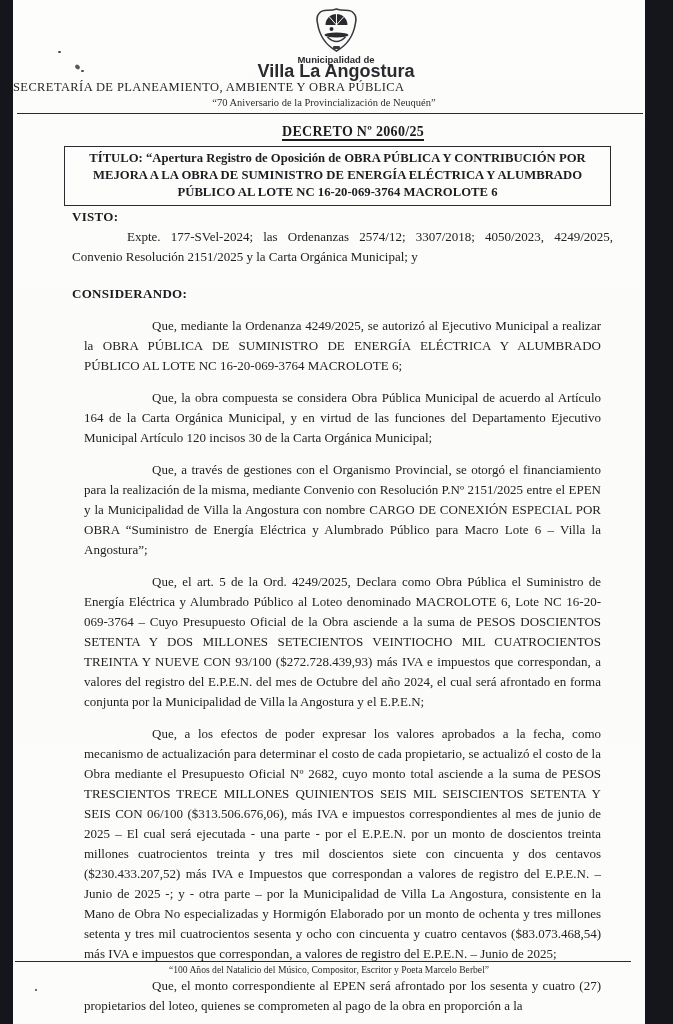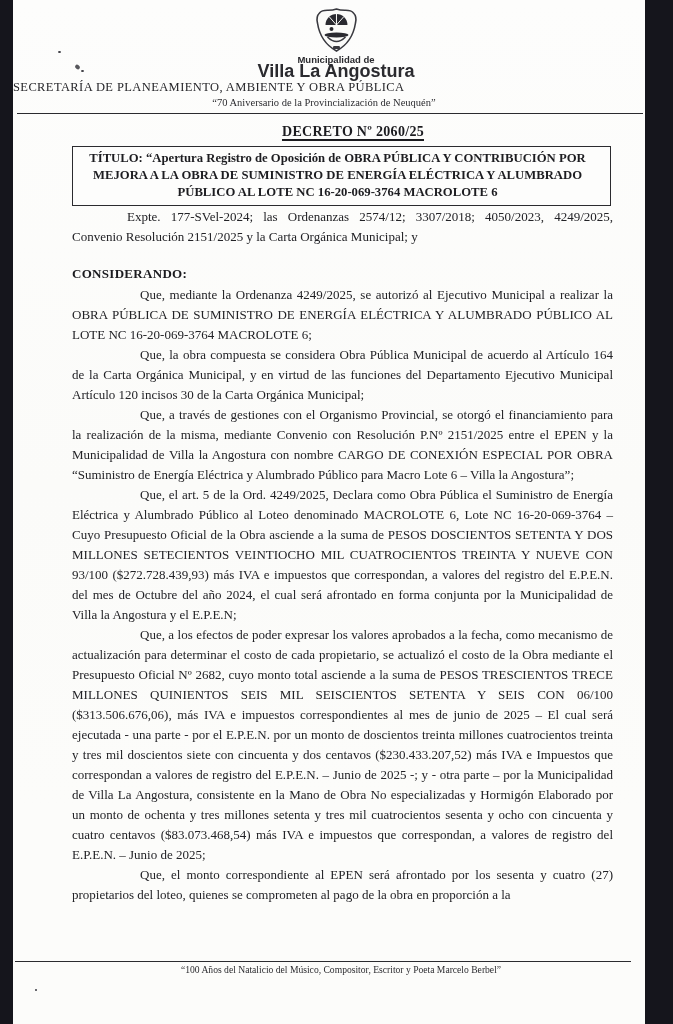--- a/index.html
+++ b/index.html
@@ -61,52 +61,51 @@
     text-decoration: underline;
     text-underline-offset: 3px;
     text-decoration-thickness: 1.5px;
     letter-spacing: 0.3px;
     margin-left: 24px;
   }
 
   .title-box {
     position: absolute; top: 146px; left: 51px; width: 521px;
     border: 1.7px solid #2b2b2f;
-    padding: 3px 12px 4px 4px;
+    padding: 3px 12px 4px 12px;
     text-align: center;
     font-size: 12.7px; font-weight: bold; line-height: 17px;
     color: #1d1d21;
     background: #fdfdfc;
-    margin-left: 8px;
   }
 
   
   .flow {
     position: absolute; top: 207px; left: 59px; width: 541px;
     font-size: 13px; line-height: 20px;
     color: #222226;
     text-align: justify;
   }
   .section-label {
     font-weight: bold; color: #1b1b1f;
     margin: 0; letter-spacing: 0.3px;
   }
   .visto-par { margin: 0 0 17px 0; text-indent: 55px; }
   .considerando-label { margin: 0 0 1px 0; }
-  .body-par { margin: 0; text-indent: 68px; }
+  .body-par { margin: 12px; text-indent: 68px; }
 
   
   .rule-bottom {
     position: absolute; top: 961px; left: 2px; right: 14px;
     border-top: 1.5px solid #2b2b2f;
   }
   .footer-motto {
     position: absolute; top: 964px; left: 0; width: 100%;
     text-align: center;
-    font-size: 9.6px; color: #2b2b2f; padding-left: 12px;
+    font-size: 9.6px; color: #2b2b2f;
   }
 
   
   .speck { position: absolute; background: #3a3a40; border-radius: 50%; }
   .speck.a { left: 45px; top: 51px; width: 3px; height: 2px; }
   .speck.b { left: 62px; top: 65px; width: 5px; height: 4px; transform: rotate(35deg); border-radius: 2px; opacity: .85; }
   .speck.c { left: 68px; top: 70px; width: 3px; height: 2px; }
   .speck.d { left: 22px; top: 989px; width: 2px; height: 2px; }
 </style>
 </head>
@@ -134,20 +133,21 @@
   <div class="secretariat">SECRETARÍA DE PLANEAMIENTO, AMBIENTE Y OBRA PÚBLICA</div>
 
   <div class="anniversary">“70 Aniversario de la Provincialización de Neuquén”</div>
   <div class="rule-top"></div>
 
   <div class="decree-number">DECRETO Nº 2060/25</div>
 
   <div class="title-box">TÍTULO: “Apertura Registro de Oposición de OBRA PÚBLICA Y CONTRIBUCIÓN POR MEJORA A LA OBRA DE SUMINISTRO DE ENERGÍA ELÉCTRICA Y ALUMBRADO PÚBLICO AL LOTE NC 16-20-069-3764 MACROLOTE 6</div>
 
   <div class="flow">
+    <p class="section-label">VISTO:</p>
     <p class="visto-par">Expte. 177-SVel-2024; las Ordenanzas 2574/12; 3307/2018; 4050/2023, 4249/2025, Convenio Resolución 2151/2025 y la Carta Orgánica Municipal; y</p>
     <p class="section-label considerando-label">CONSIDERANDO:</p>
     <div>
         <p class="body-par">Que, mediante la Ordenanza 4249/2025, se autorizó al Ejecutivo Municipal a realizar la OBRA PÚBLICA DE SUMINISTRO DE ENERGÍA ELÉCTRICA Y ALUMBRADO PÚBLICO AL LOTE NC 16-20-069-3764 MACROLOTE 6;</p>
         <p class="body-par">Que, la obra compuesta se considera Obra Pública Municipal de acuerdo al Artículo 164 de la Carta Orgánica Municipal, y en virtud de las funciones del Departamento Ejecutivo Municipal Artículo 120 incisos 30 de la Carta Orgánica Municipal;</p>
         <p class="body-par">Que, a través de gestiones con el Organismo Provincial, se otorgó el financiamiento para la realización de la misma, mediante Convenio con Resolución P.Nº 2151/2025 entre el EPEN y la Municipalidad de Villa la Angostura con nombre CARGO DE CONEXIÓN ESPECIAL POR OBRA “Suministro de Energía Eléctrica y Alumbrado Público para Macro Lote 6 – Villa la Angostura”;</p>
         <p class="body-par">Que, el art. 5 de la Ord. 4249/2025, Declara como Obra Pública el Suministro de Energía Eléctrica y Alumbrado Público al Loteo denominado MACROLOTE 6, Lote NC 16-20-069-3764 – Cuyo Presupuesto Oficial de la Obra asciende a la suma de PESOS DOSCIENTOS SETENTA Y DOS MILLONES SETECIENTOS VEINTIOCHO MIL CUATROCIENTOS TREINTA Y NUEVE CON 93/100 ($272.728.439,93) más IVA e impuestos que correspondan, a valores del registro del E.P.E.N. del mes de Octubre del año 2024, el cual será afrontado en forma conjunta por la Municipalidad de Villa la Angostura y el E.P.E.N;</p>
         <p class="body-par">Que, a los efectos de poder expresar los valores aprobados a la fecha, como mecanismo de actualización para determinar el costo de cada propietario, se actualizó el costo de la Obra mediante el Presupuesto Oficial Nº 2682, cuyo monto total asciende a la suma de PESOS TRESCIENTOS TRECE MILLONES QUINIENTOS SEIS MIL SEISCIENTOS SETENTA Y SEIS CON 06/100 ($313.506.676,06), más IVA e impuestos correspondientes al mes de junio de 2025 – El cual será ejecutada - una parte - por el E.P.E.N. por un monto de doscientos treinta millones cuatrocientos treinta y tres mil doscientos siete con cincuenta y dos centavos ($230.433.207,52) más IVA e Impuestos que correspondan a valores de registro del E.P.E.N. – Junio de 2025 -; y - otra parte – por la Municipalidad de Villa La Angostura, consistente en la Mano de Obra No especializadas y Hormigón Elaborado por un monto de ochenta y tres millones setenta y tres mil cuatrocientos sesenta y ocho con cincuenta y cuatro centavos ($83.073.468,54) más IVA e impuestos que correspondan, a valores de registro del E.P.E.N. – Junio de 2025;</p>
         <p class="body-par">Que, el monto correspondiente al EPEN será afrontado por los sesenta y cuatro (27) propietarios del loteo, quienes se comprometen al pago de la obra en proporción a la</p>
       </div>

